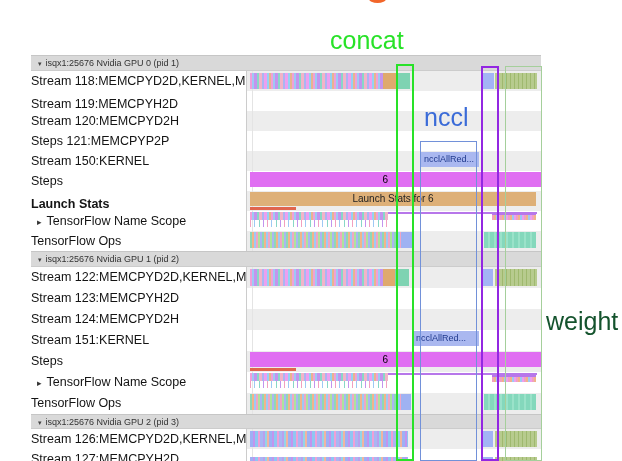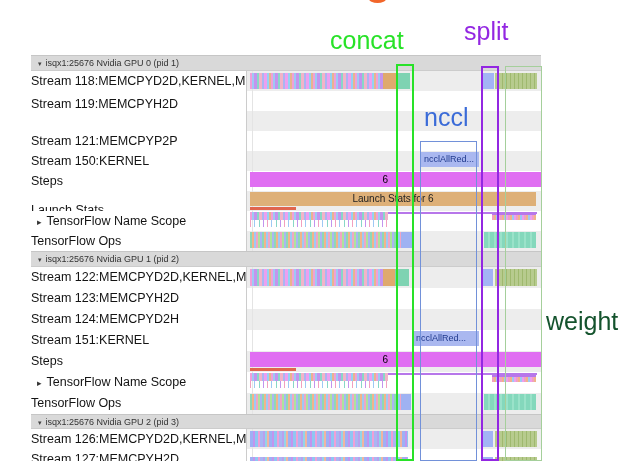--- a/index.html
+++ b/index.html
@@ -63,21 +63,20 @@
   .ann-wu{color:#14532d;line-height:25px;}
   .orange-frag{left:369px;top:-5px;width:17px;height:8px;border-radius:50%;background:#f2662a;z-index:6;}
 </style>
 </head>
 <body>
 
 <div class="screen">
 
   <div class="abs orange-frag"></div>
   <div class="abs ann ann-concat" style="left:330px;top:26px;">concat</div>
-  <div class="abs ann ann-split" style="left:464px;top:17px;">split</div>
   <div class="abs ann ann-nccl" style="left:424px;top:103px;">nccl</div>
   <div class="abs ann ann-wu" style="left:546px;top:309px;">
     <div>weight</div>
   </div>
 
   <div class="abs trk" style="top:71px;height:20px;"></div>
   <div class="abs trk" style="top:111px;height:20px;"></div>
   <div class="abs trk" style="top:151px;height:20px;"></div>
   <div class="abs trk" style="top:191px;height:20px;"></div>
   <div class="abs trk" style="top:231px;height:20px;"></div>
@@ -87,24 +86,25 @@
   <div class="abs trk" style="top:393px;height:21px;"></div>
   <div class="abs trk" style="top:429px;height:20px;"></div>
 
   <div class="abs vline" style="left:246px;top:71px;height:390px;background:#cccccc;"></div>
   <div class="abs vline" style="left:252px;top:71px;height:390px;background:#e4e4e4;"></div>
 
   <div class="abs hdr" style="top:55px;"><span class="tri-d">▾</span><span>isqx1:25676 Nvidia GPU 0 (pid 1)</span></div>
 
   <div class="abs rlabel" style="top:71px;"><span>Stream 118:MEMCPYD2D,KERNEL,ME</span></div>
   <div class="abs rlabel" style="top:94px;"><span>Stream 119:MEMCPYH2D</span></div>
-  <div class="abs rlabel" style="top:131px;"><span>Stream 121:MEMCPYP2P</span></div>
+  <div class="abs rlabel" style="top:111px;"><span>Stream 120:MEMCPYD2H</span></div>
+  <div class="abs rlabel" style="top:131px;"><span>Steps 121:MEMCPYP2P</span></div>
   <div class="abs rlabel" style="top:151px;"><span>Stream 150:KERNEL</span></div>
   <div class="abs rlabel" style="top:171px;"><span>Steps</span></div>
-  <div class="abs rlabel" style="top:200px;"><span>Launch Stats</span></div>
+  <div class="abs rlabel" style="top:194px;font-weight:bold;"><span>Launch Stats</span></div>
   <div class="abs rlabel" style="top:211px;"><span class="tri-r">▸</span><span>TensorFlow Name Scope</span></div>
   <div class="abs rlabel" style="top:231px;"><span>TensorFlow Ops</span></div>
 
   <div class="abs bar st-mix" style="left:250px;top:73px;width:133px;height:16px;"></div>
   <div class="abs bar solid-orange" style="left:383px;top:73px;width:13px;height:16px;"></div>
   <div class="abs bar solid-teal" style="left:396px;top:73px;width:14px;height:16px;"></div>
   <div class="abs bar solid-blue" style="left:482px;top:73px;width:12px;height:16px;"></div>
   <div class="abs bar st-olive" style="left:495px;top:73px;width:42px;height:16px;"></div>
 
   <div class="abs bar nccl-ev" style="left:421px;top:152px;width:58px;height:15px;">ncclAllRed...</div>

